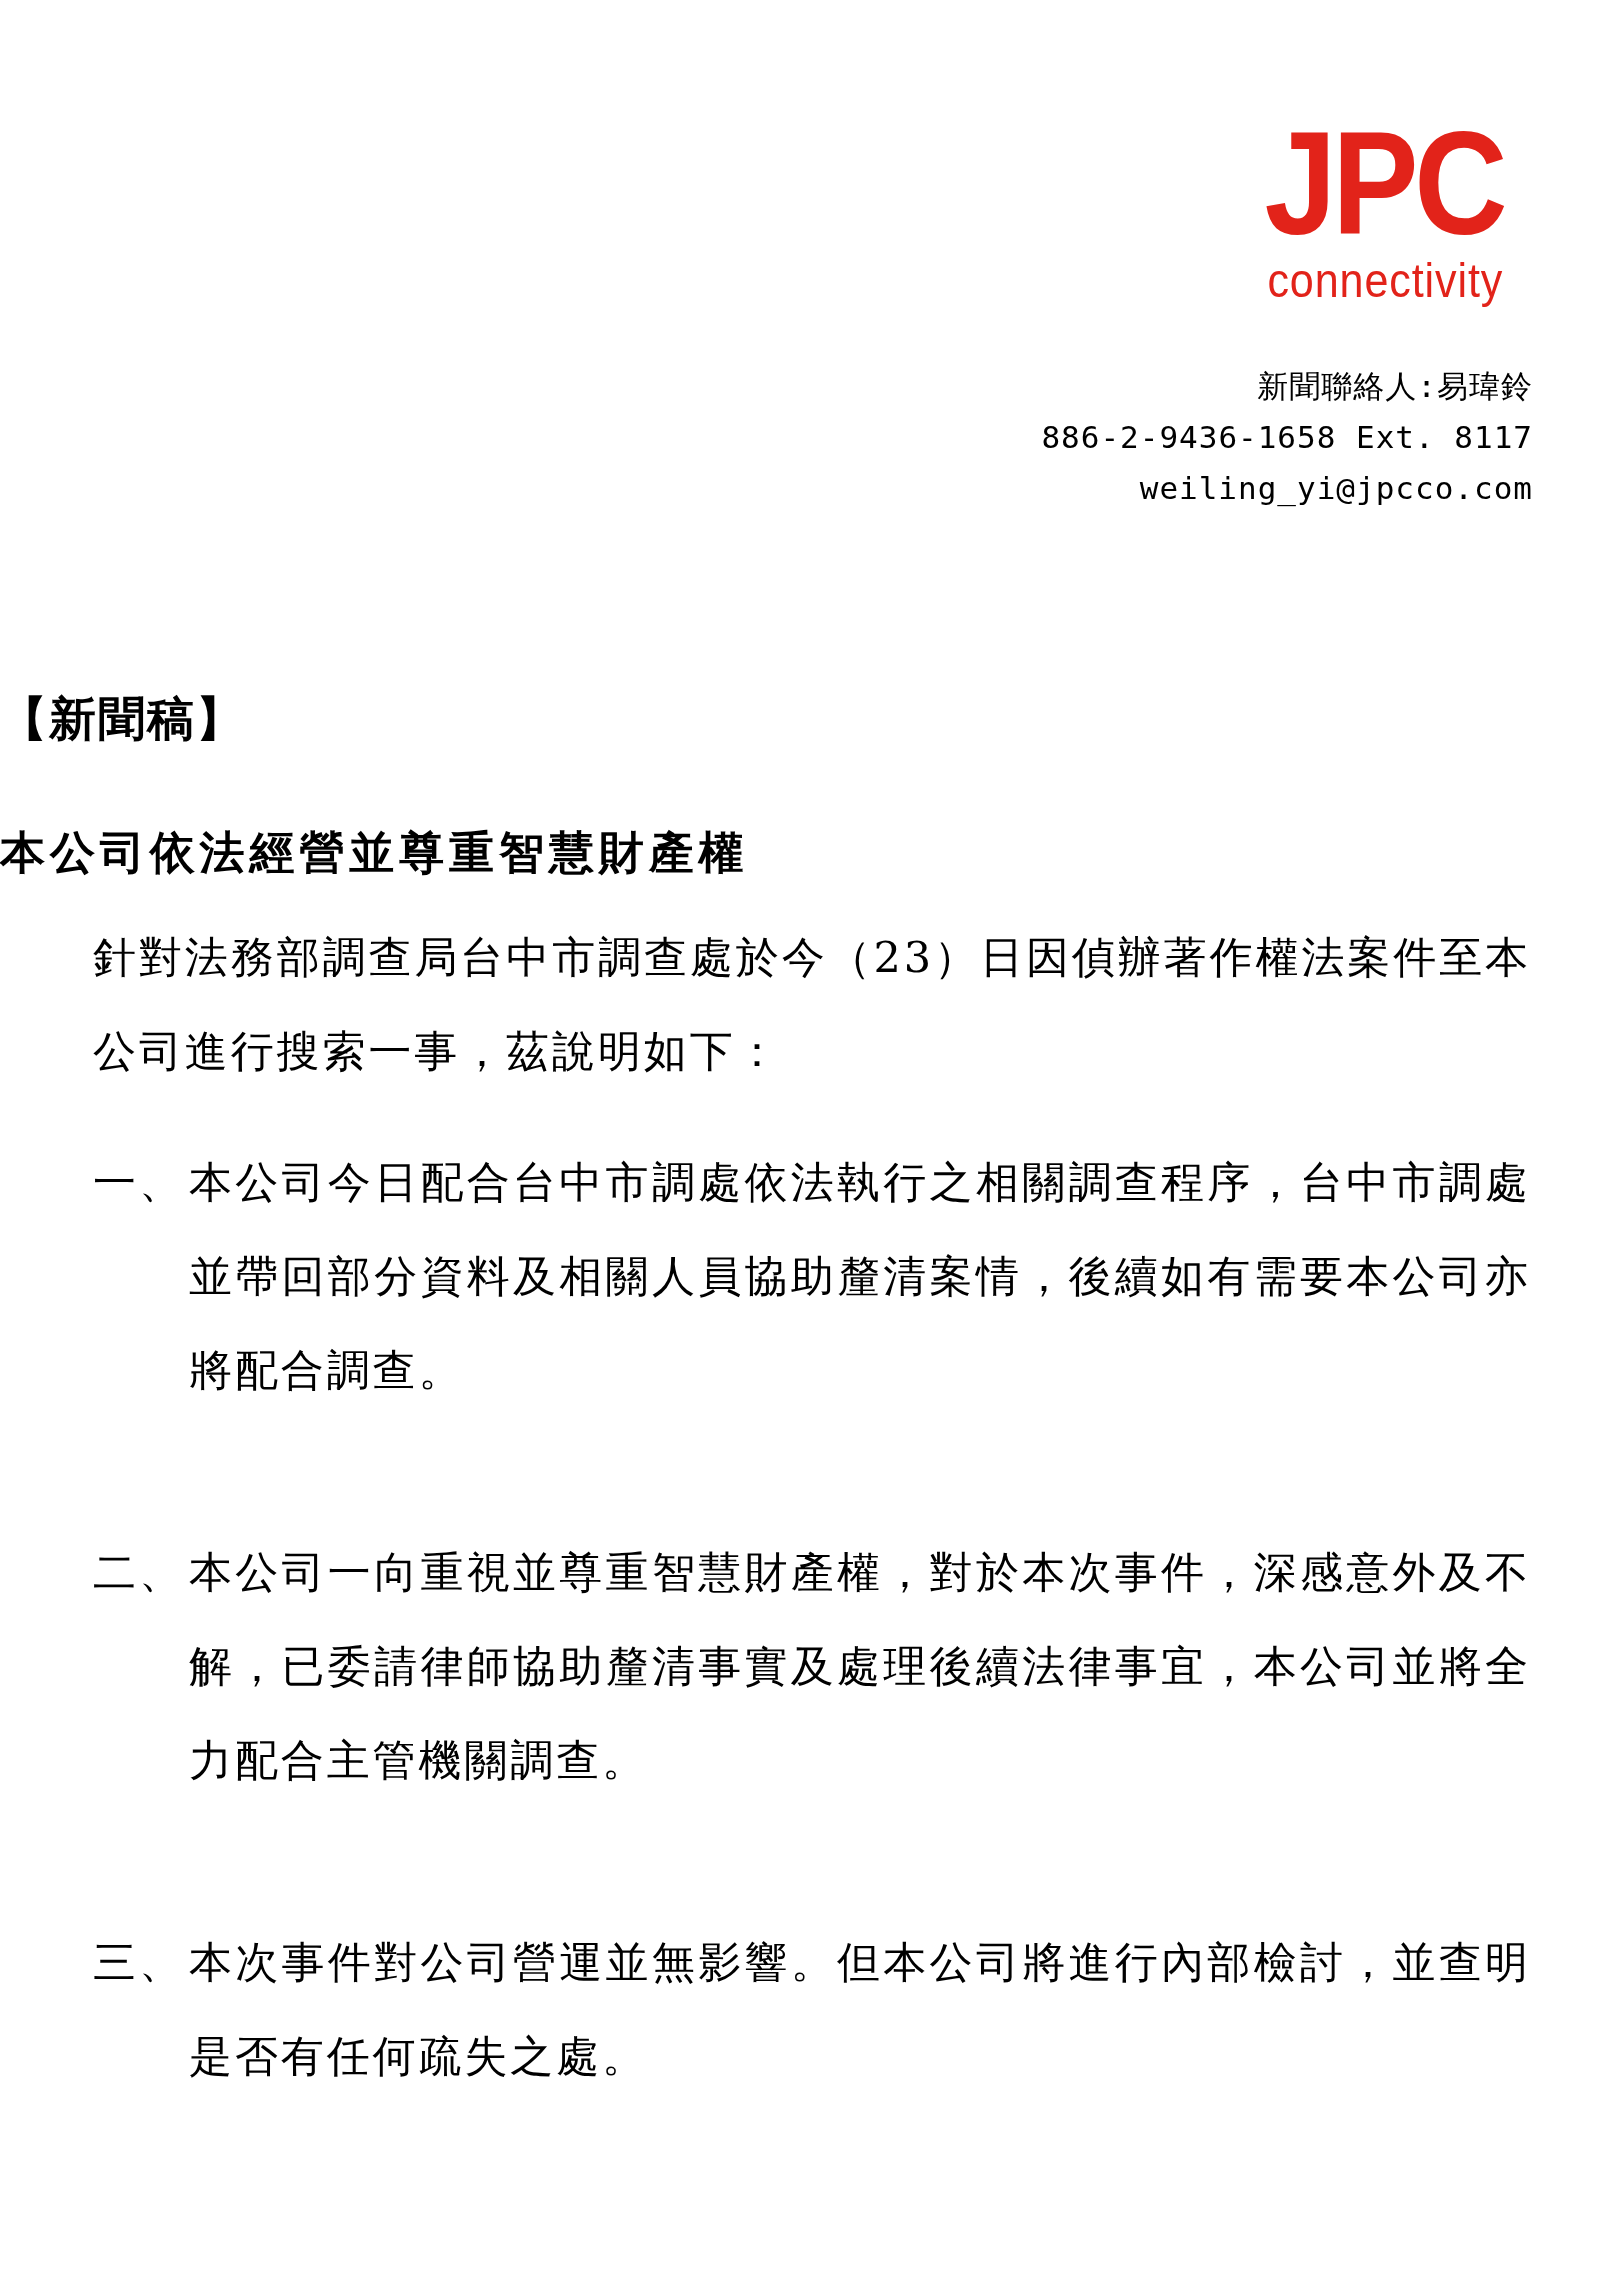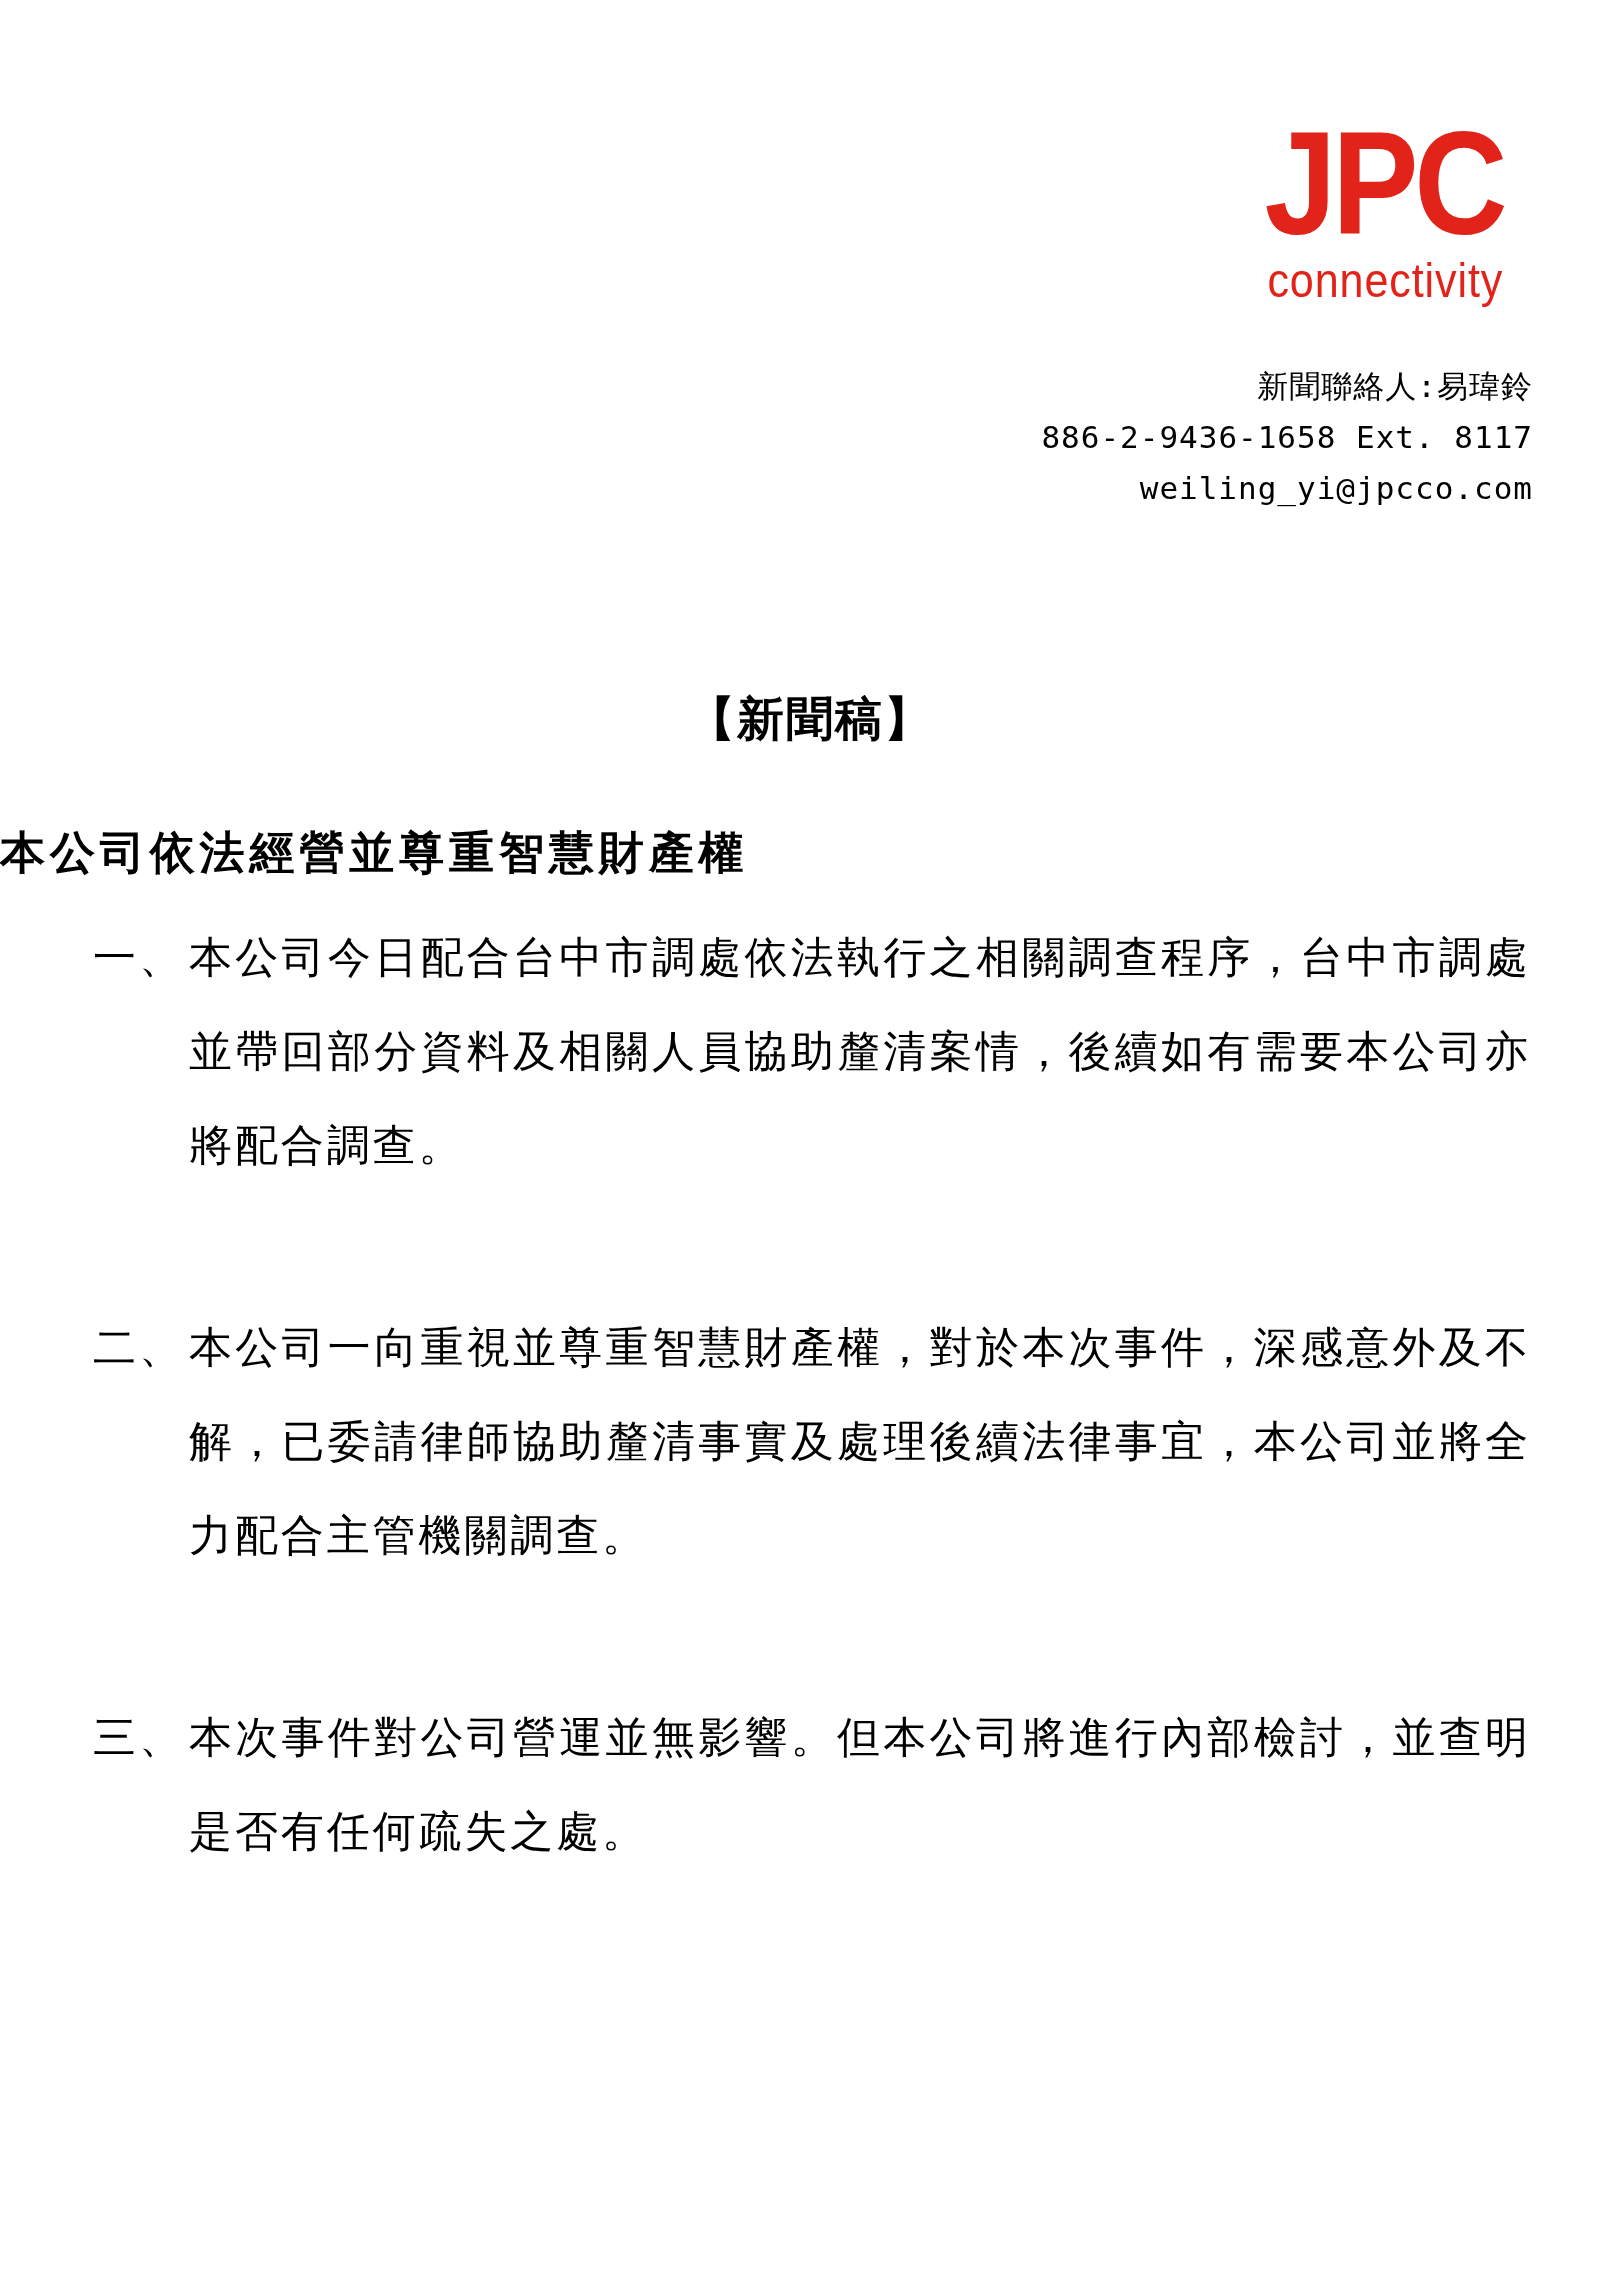--- a/index.html
+++ b/index.html
@@ -56,21 +56,20 @@
     letter-spacing: 1px;
     white-space: nowrap;
   }
 
   
   .title {
     position: absolute;
     top: 688px;
     left: 0;
     width: 100%;
-    text-align: center;
     font-size: 47px;
     font-weight: bold;
     letter-spacing: 2px;
   }
   .subtitle {
     position: absolute;
     top: 823px;
     left: 0;
     width: 100%;
     font-size: 45px;
@@ -120,20 +119,21 @@
     <div class="contact-line">886-2-9436-1658 Ext. 8117</div>
     <div class="contact-line">weiling_yi@jpcco.com</div>
   </div>
 
   <div class="title">【新聞稿】</div>
 
   <div class="subtitle">本公司依法經營並尊重智慧財產權</div>
 
   <div class="doc-body">
 
+    <p class="intro">針對法務部調查局台中市調查處於今（23）日因偵辦著作權法案件至本公司進行搜索一事，茲說明如下：</p>
 
     <div class="item">
       <div class="item-marker">一、</div>
       <div class="item-text">本公司今日配合台中市調處依法執行之相關調查程序，台中市調處並帶回部分資料及相關人員協助釐清案情，後續如有需要本公司亦將配合調查。</div>
     </div>
 
     <div class="item">
       <div class="item-marker">二、</div>
       <div class="item-text">本公司一向重視並尊重智慧財產權，對於本次事件，深感意外及不解，已委請律師協助釐清事實及處理後續法律事宜，本公司並將全力配合主管機關調查。</div>
     </div>

